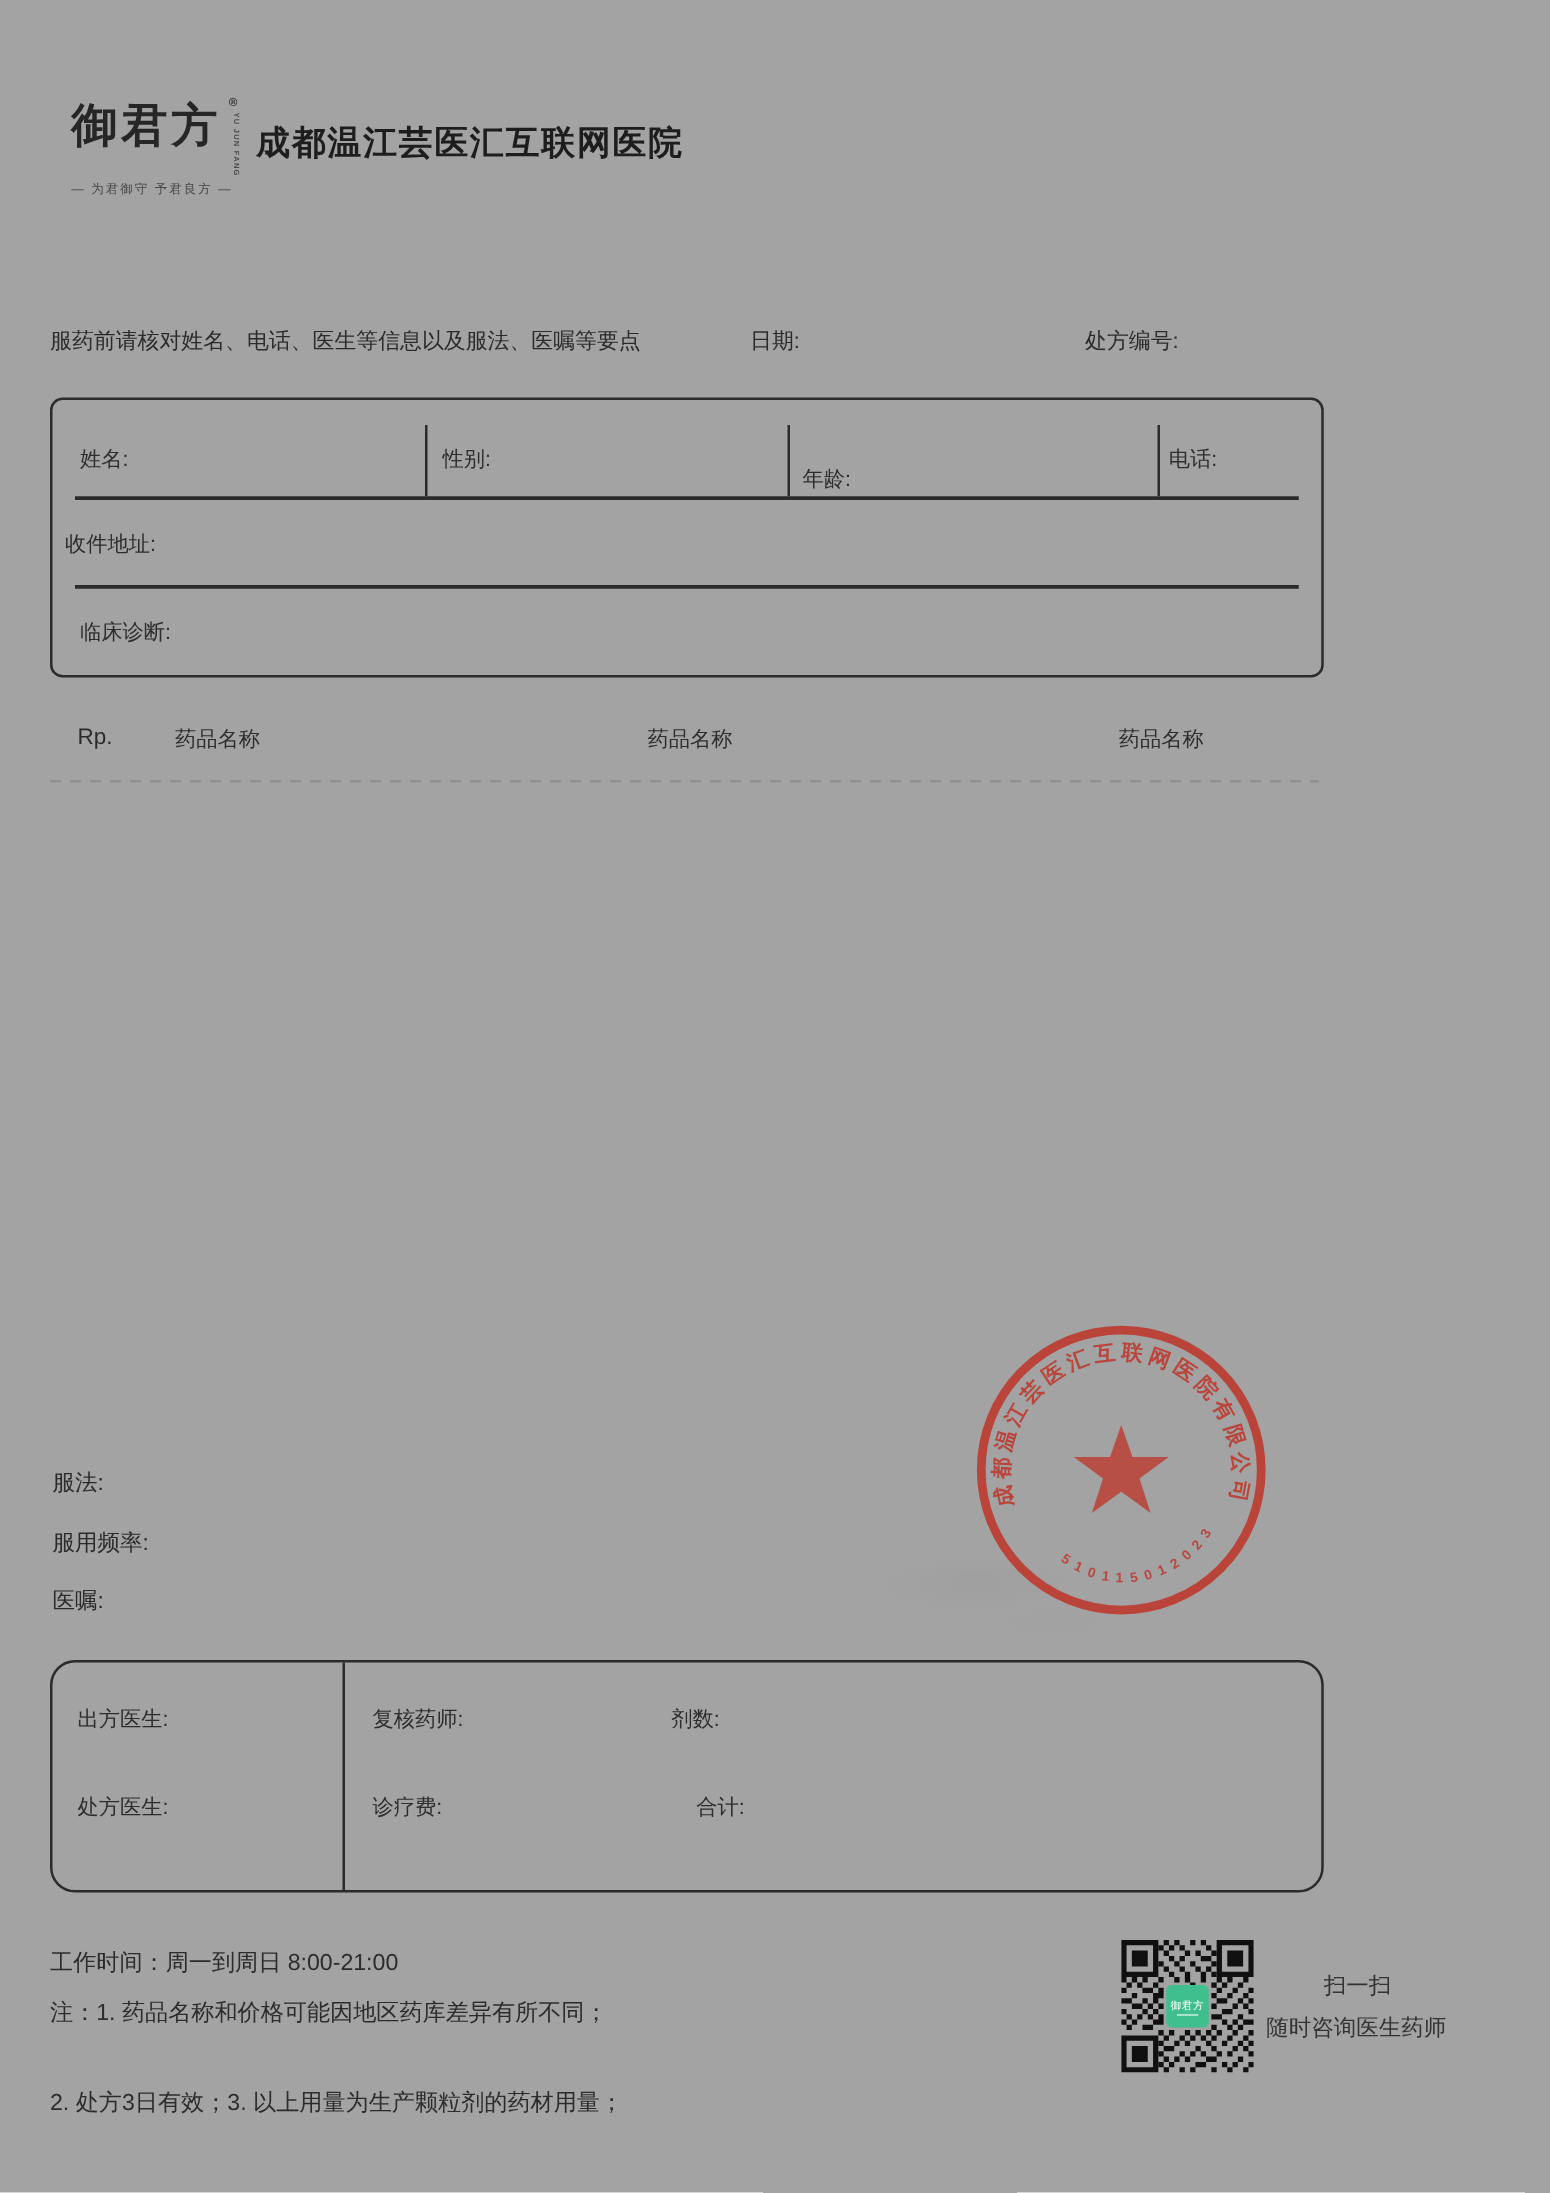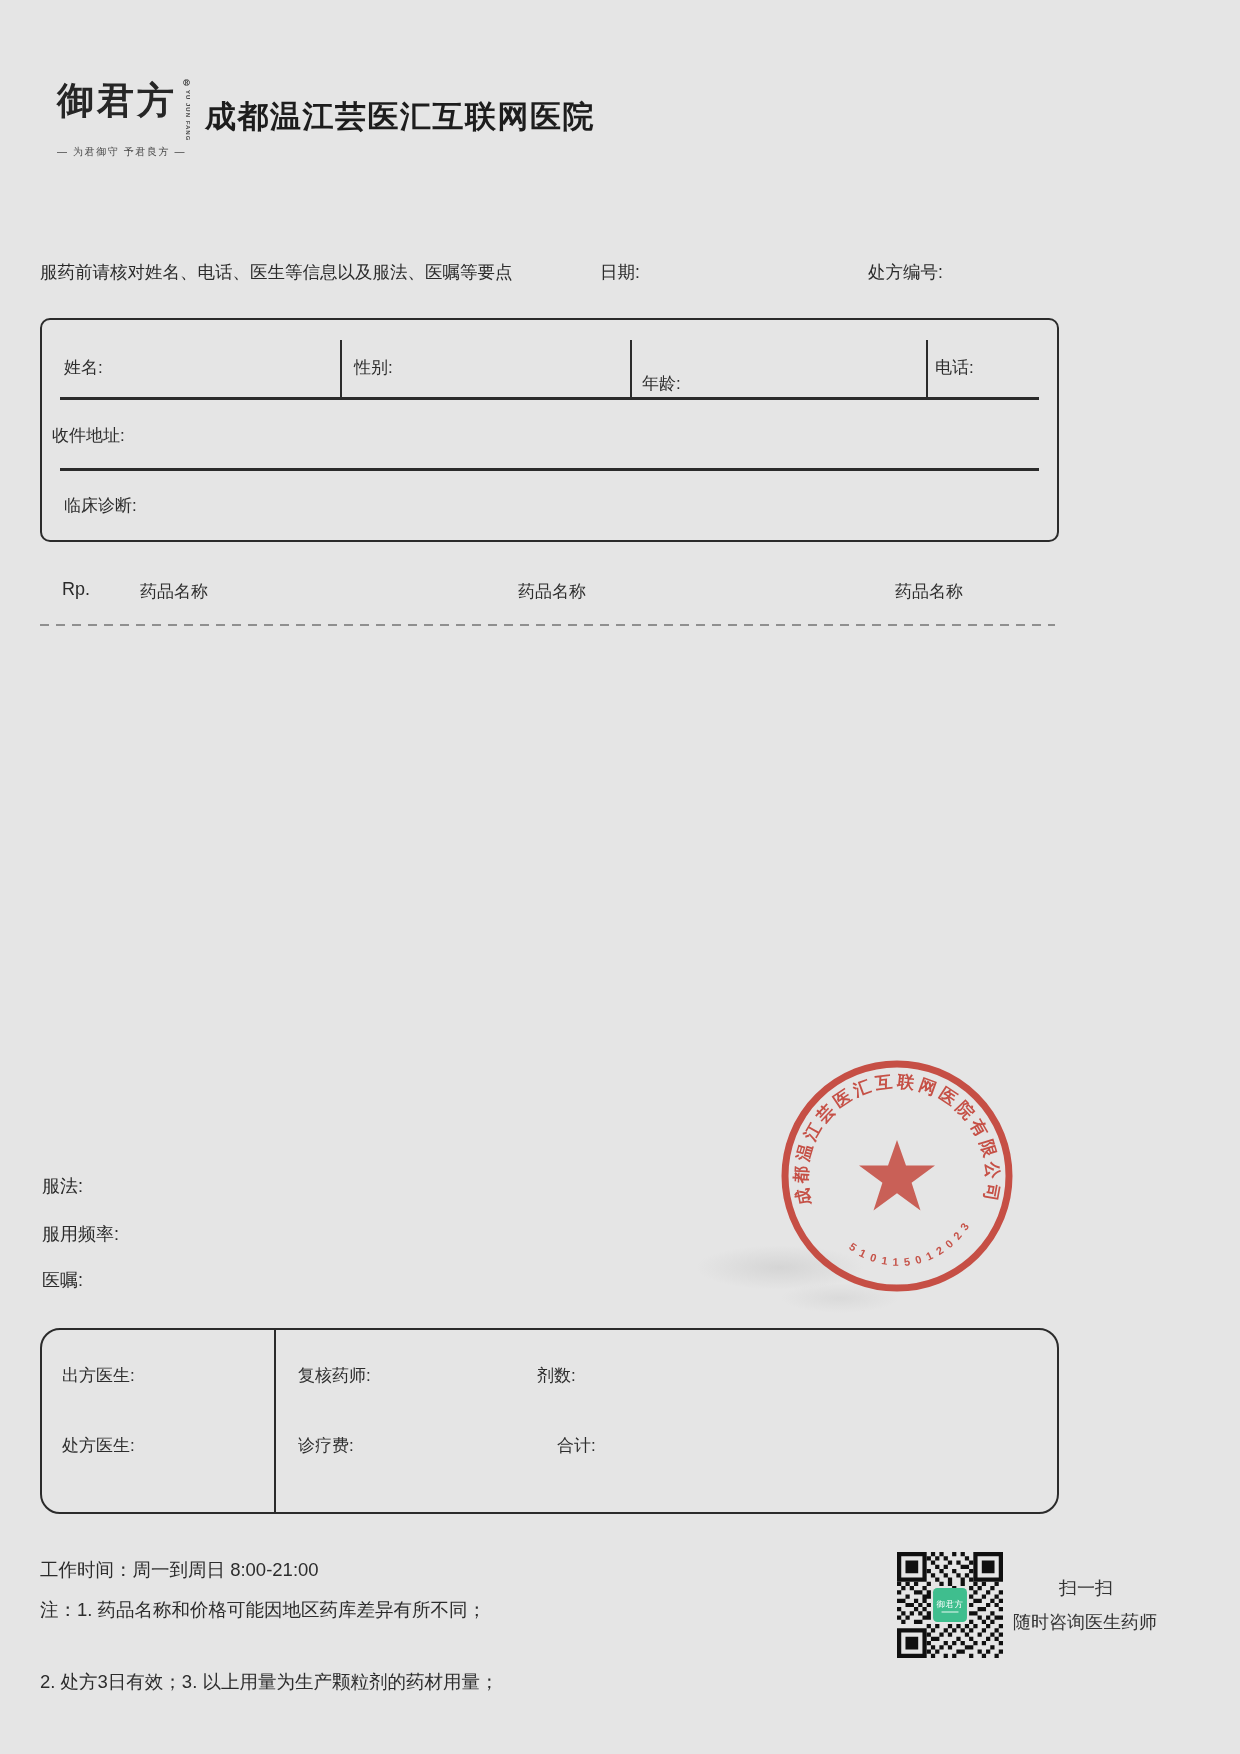--- a/index.html
+++ b/index.html
@@ -1,29 +1,29 @@
 <!DOCTYPE html>
 <html><head>
 <meta charset="utf-8">
 <style>
   html,body{margin:0;padding:0;background:#ffffff;}
-  .page{position:relative;width:1240px;height:1754px;background:#e5e5e5;
+  .page{position:relative;width:1240px;height:1754px;background:#a3a3a3;
         font-family:"Liberation Sans",sans-serif;color:#2e2e2e;overflow:hidden;}
   .abs{position:absolute;line-height:1.2;white-space:nowrap;}
 
   
   .logo{left:57px;top:82px;width:160px;}
   .logo-main{position:relative;display:inline-block;font-family:"DejaVu Serif",serif;
              font-weight:700;font-size:37px;color:#262626;letter-spacing:3px;line-height:1;}
   .logo-side{position:absolute;right:-17px;top:-3px;width:12px;text-align:center;line-height:1;}
   .logo-reg{display:block;font-size:9px;color:#3a3a3a;}
   .logo-vert{display:inline-block;writing-mode:vertical-rl;font-size:6px;letter-spacing:1px;
              color:#4a4a4a;margin-top:2px;font-family:"Liberation Sans",sans-serif;}
   .logo-tagline{margin-top:27px;font-size:10px;color:#474747;letter-spacing:1.6px;}
-  .hospital-title{left:205px;top:98px;font-size:31px;font-weight:700;color:#1d1d1d;letter-spacing:1.5px;margin:0;}
+  .hospital-title{left:205px;top:98px;font-size:27px;font-weight:700;color:#1d1d1d;letter-spacing:1.5px;margin:0;}
 
   
   .notice{top:262px;font-size:17.5px;color:#2b2b2b;}
   .notice-text{left:40px;}
   .notice-date{left:600px;}
   .notice-rxno{left:868px;}
 
   
   .patient-box{left:40px;top:318px;width:1015px;height:220px;border:2px solid #2b2b2b;border-radius:10px;}
   .patient-box .lbl{position:absolute;font-size:17px;color:#2d2d2d;white-space:nowrap;}

